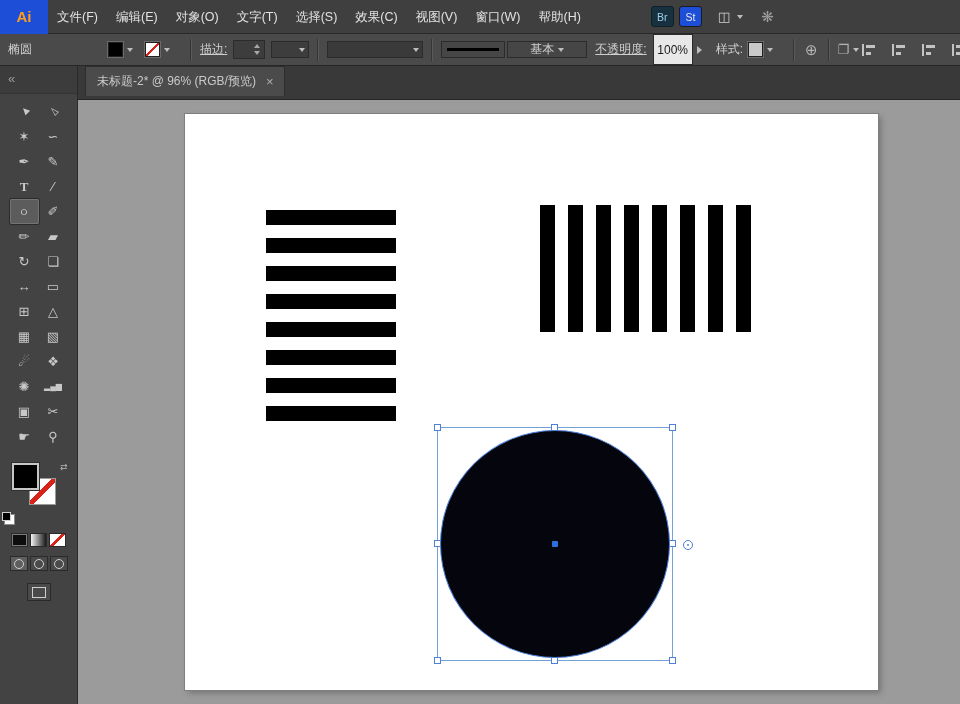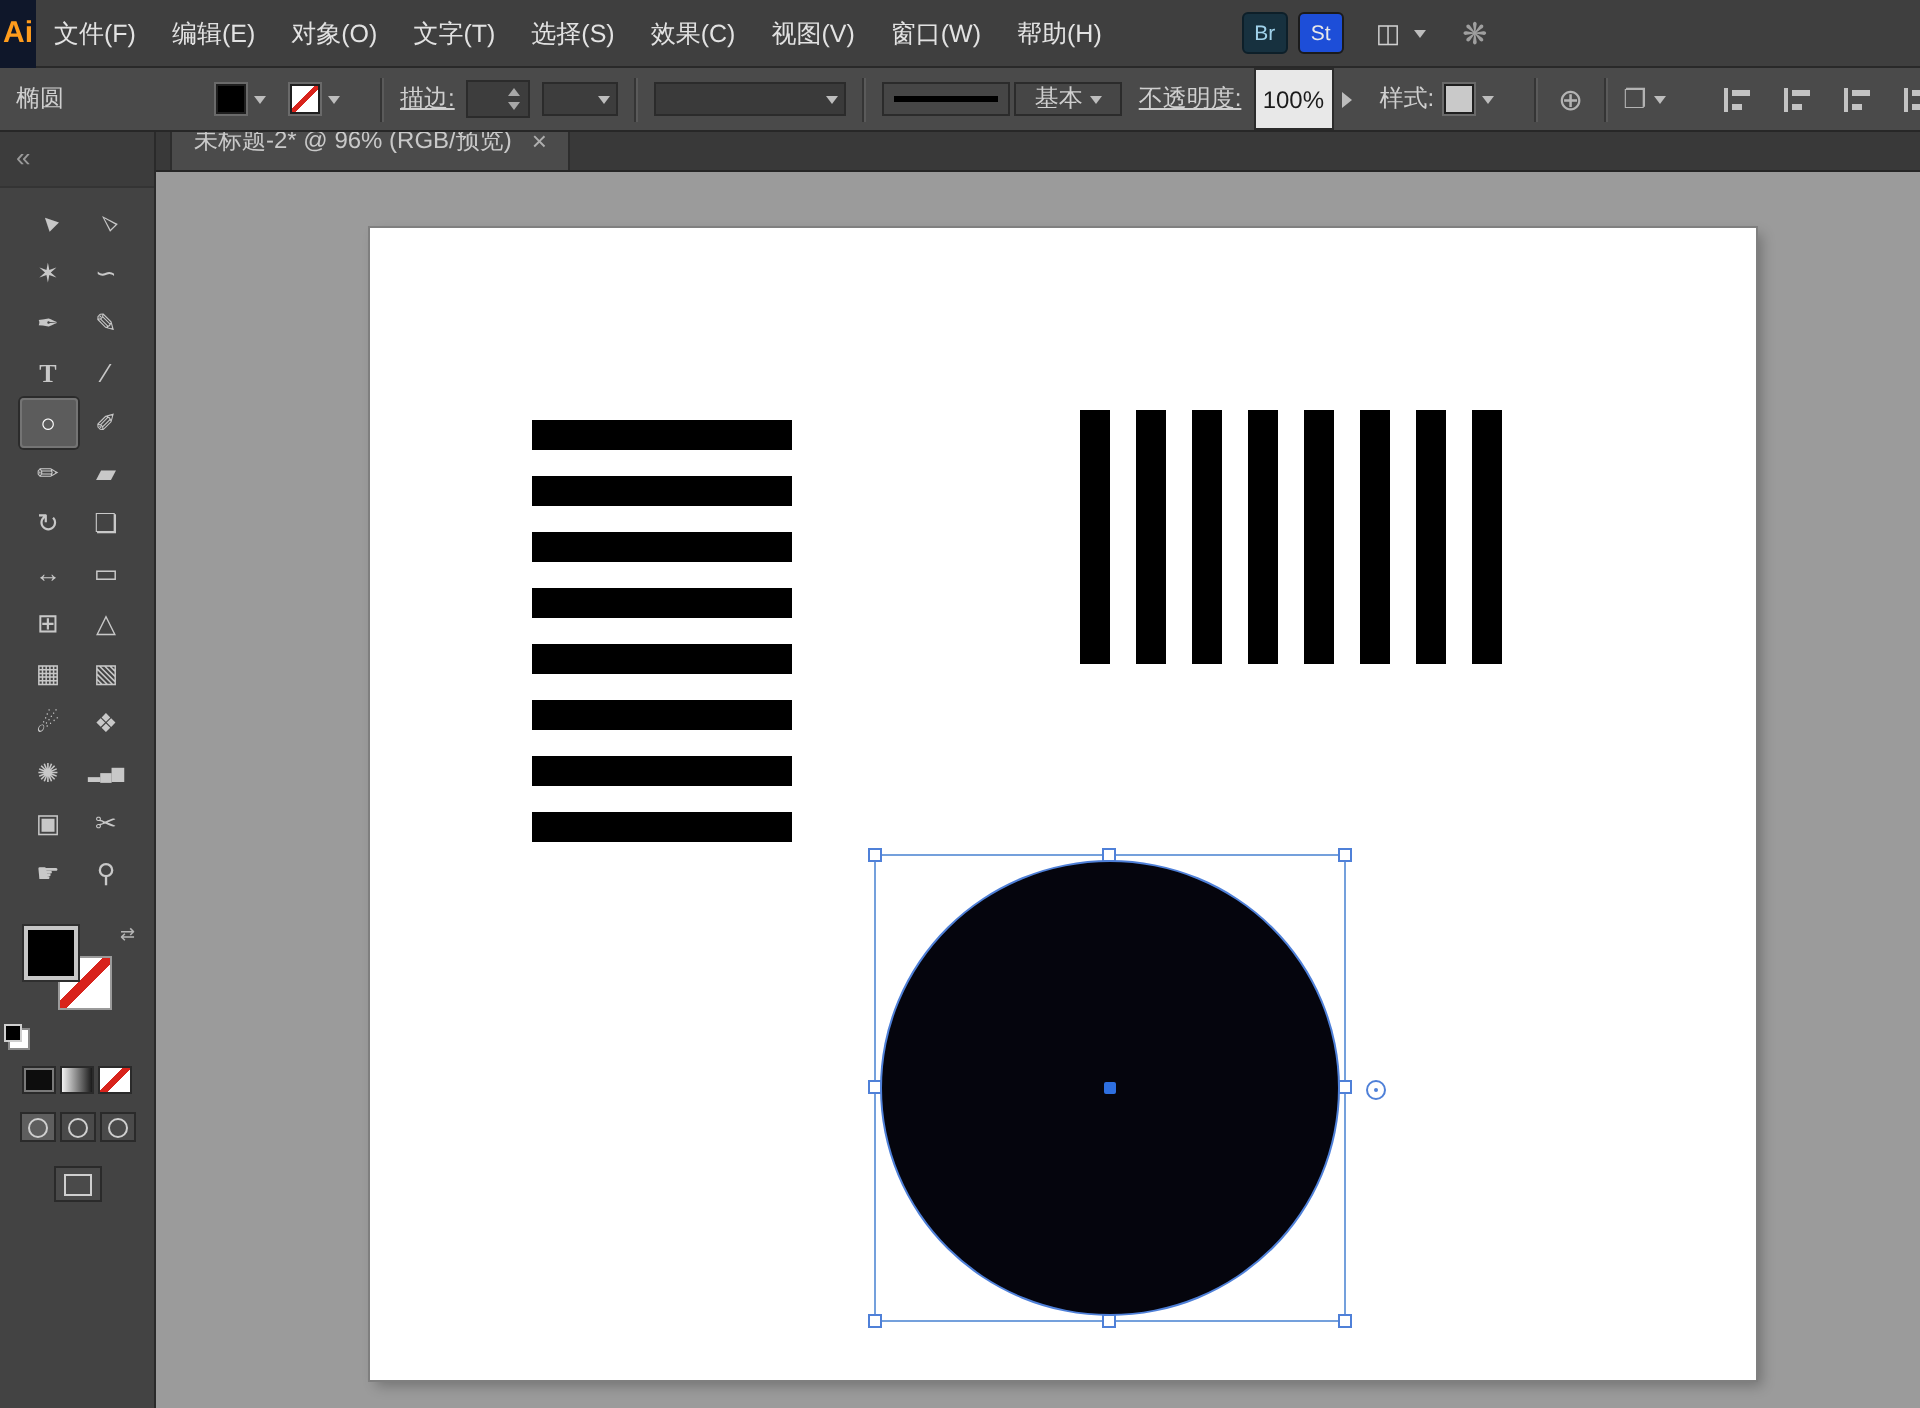--- a/index.html
+++ b/index.html
@@ -4,21 +4,21 @@
 <style>
   html,body{margin:0;padding:0}
   body{position:relative;width:960px;height:704px;overflow:hidden;background:#9b9b9b;
        font-family:"Liberation Sans","DejaVu Sans",sans-serif;user-select:none}
   i{font-style:normal}
 
   
   #menubar{position:absolute;left:0;top:0;width:100%;height:34px;background:#3f3f3f;
            border-bottom:1px solid #292929;display:flex;align-items:center;color:#e2e2e2;
            font-size:12.5px;z-index:6;box-sizing:border-box}
-  .ai-logo{width:18px;height:34px;background:#0f172a;color:#ff9c1c;font-weight:bold;font-size:15px;
+  .ai-logo{width:48px;height:34px;background:#1d4ed8;color:#ff9c1c;font-weight:bold;font-size:15px;
            display:flex;align-items:center;justify-content:center;flex:none}
   .menu{padding:0 9px;line-height:34px;white-space:nowrap;cursor:default}
   .badge{display:inline-flex;align-items:center;justify-content:center;width:21px;height:19px;
          border-radius:3px;font-size:10.5px;margin-left:5px;cursor:default;flex:none}
   .badge.br{background:#17313f;color:#9fd1ea;border:1px solid #0d1f29}
   .badge.st{background:#1d4ed8;color:#e8e8e8;border:1px solid #1b1b1b}
   .ws{margin-left:16px;display:inline-flex;align-items:center;color:#cfcfcf;gap:3px}
   .ws .glyph{font-size:13px}
   .sync{margin-left:18px;color:#9f9f9f;font-size:15px}
   .mb-badges{display:flex;align-items:center;margin-left:56px}
@@ -48,21 +48,21 @@
   .stepper::before{top:3px;border-bottom:4px solid #a8a8a8}
   .stepper::after{bottom:3px;border-top:4px solid #a8a8a8}
   .mini-dd{width:38px;height:17px;background:#3d3d3d;border:1px solid #2b2b2b;display:inline-flex;
            align-items:center;justify-content:flex-end;padding-right:3px;box-sizing:border-box;flex:none}
   .profile-dd{width:96px;height:17px;background:#3a3a3a;border:1px solid #2b2b2b;display:inline-flex;
            align-items:center;justify-content:flex-end;padding-right:3px;box-sizing:border-box;flex:none}
   .brush-preview{width:64px;height:17px;background:#464646;border:1px solid #2b2b2b;display:inline-flex;
            align-items:center;padding:0 5px;box-sizing:border-box;flex:none}
   .brush-preview .line{display:block;width:100%;height:3px;background:#000}
   .brush-dd{display:inline-flex;align-items:center;height:17px;background:#464646;border:1px solid #2b2b2b;
-           padding:0 9px;margin:0 8px 0 2px;box-sizing:border-box;flex:none}
+           padding:0 22px;margin:0 8px 0 2px;box-sizing:border-box;flex:none}
   .value-box{width:40px;height:31px;background:#e8e8e8;color:#1b1b1b;border:1px solid #2b2b2b;
            display:inline-flex;align-items:center;justify-content:center;margin-right:4px;
            box-sizing:border-box;flex:none}
   .chev{width:0;height:0;border-top:4px solid transparent;border-bottom:4px solid transparent;
         border-left:5px solid #bdbdbd;margin-right:12px;flex:none}
   .globe{font-size:15px;color:#b3b3b3;margin:0 2px;flex:none}
   .doc{font-size:13px;color:#b3b3b3;flex:none}
   .align-group{margin-left:auto;margin-right:-7px;display:flex;align-items:center;gap:15px;flex:none}
   .align{width:13px;height:12px;border-left:2px solid #c3c3c3;position:relative;flex:none}
   .align::before,.align::after{content:"";position:absolute;left:2px;background:#c3c3c3}
@@ -101,22 +101,22 @@
   .drawmodes{display:flex;justify-content:center;gap:2px;margin-top:9px}
   .dmode{width:18px;height:15px;border:1px solid #2a2a2a;background:#4a4a4a;display:flex;
          align-items:center;justify-content:center;box-sizing:border-box;cursor:default}
   .dmode.active{background:#5e5e5e}
   .dmode i{width:8px;height:8px;border:1px solid #cfcfcf;border-radius:50%}
   .screenmode{margin:12px auto 0;width:24px;height:18px;border:1px solid #2a2a2a;background:#4a4a4a;
          display:flex;align-items:center;justify-content:center;box-sizing:border-box;cursor:default}
   .screenmode i{width:12px;height:9px;border:1px solid #cfcfcf}
 
   
-  #tabbar{position:absolute;left:78px;top:66px;right:0;height:20px;background:#393939;
-          border-bottom:1px solid #262626;display:flex;align-items:flex-end;box-sizing:border-box;z-index:3}
+  #tabbar{position:absolute;left:78px;top:66px;right:0;height:34px;background:#393939;
+          border-bottom:1px solid #262626;display:flex;box-sizing:border-box;z-index:3}
   .tab{height:29px;margin-left:7px;background:#4b4b4b;border:1px solid #2d2d2d;border-bottom:none;
        display:flex;align-items:center;padding:0 11px;color:#c9c9c9;font-size:12px;gap:10px;cursor:default}
   .tab-close{color:#aeaeae;font-size:13px;line-height:1}
 
   
   #canvas{position:absolute;left:78px;top:96px;right:0;bottom:0;background:#9b9b9b;overflow:hidden}
   #artboard{position:absolute;left:107px;top:18px;width:693px;height:576px;background:#fff;
             box-shadow:0 0 0 1px #7f7f7f,3px 3px 6px rgba(0,0,0,.25)}
   .h-stripes{position:absolute;left:188px;top:114px;width:130px;height:211px;
              background:repeating-linear-gradient(180deg,#000 0 15px,#fff 15px 28px)}

